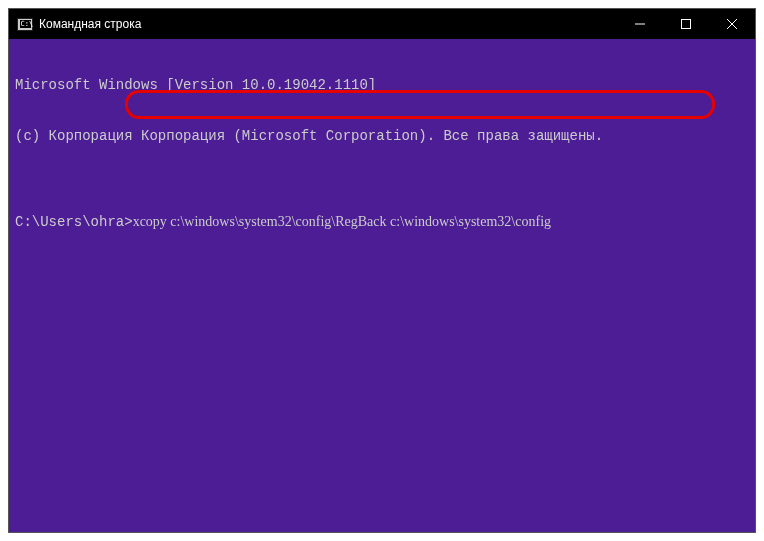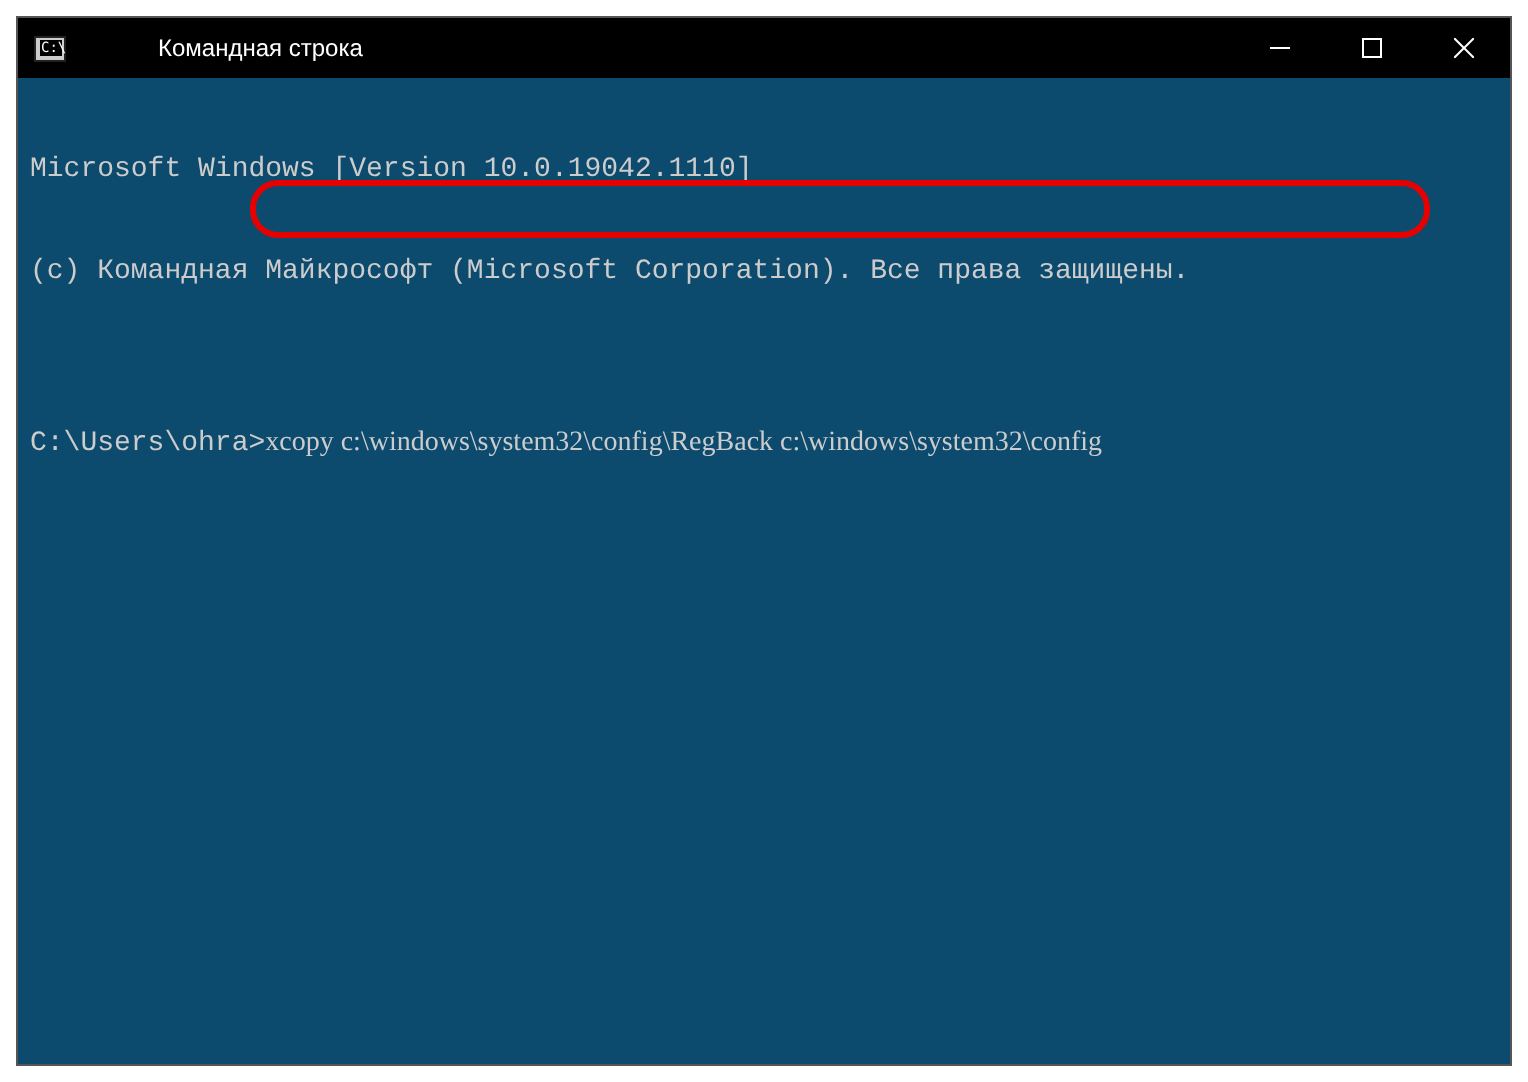--- a/index.html
+++ b/index.html
@@ -45,34 +45,34 @@
     width: 11px;
     height: 8px;
     background: #000;
     color: #fff;
     font-size: 7px;
     line-height: 8px;
     text-align: left;
     padding-left: 1px;
     font-family: Consolas, monospace;
   }
-  .titlebar-title { flex: 1; margin-left: 40px; }
+  .titlebar-title { flex: 1; }
   .window-controls { display: flex; height: 100%; }
   .win-btn {
     width: 46px;
     height: 100%;
     display: flex;
     align-items: center;
     justify-content: center;
     color: #fff;
   }
   .win-btn svg { width: 10px; height: 10px; }
   .terminal {
     flex: 1;
-    background: #0c4a6e;
+    background: #4c1d95;
     color: #cccccc;
     font-size: 14px;
     line-height: 17px;
     padding: 4px 6px;
     white-space: pre;
     position: relative;
     font-family: Consolas, 'Courier New', monospace;
   }
   .terminal-line { display: block; }
   .highlight-box {
@@ -107,18 +107,18 @@
       <div class="win-btn">
         <svg viewBox="0 0 10 10">
             <line x1="0" y1="0" x2="10" y2="10" stroke="#fff" stroke-width="1"></line>
             <line x1="10" y1="0" x2="0" y2="10" stroke="#fff" stroke-width="1"></line>
           </svg>
       </div>
     </div>
   </div>
   <div class="terminal">
     <span class="terminal-line">Microsoft Windows [Version 10.0.19042.1110]</span>
-    <span class="terminal-line">(c) Командная Майкрософт (Microsoft Corporation). Все права защищены.</span>
+    <span class="terminal-line">(c) Корпорация Корпорация (Microsoft Corporation). Все права защищены.</span>
     <span class="terminal-line"></span>
     <span class="terminal-line"><span class="prompt-line">C:\Users\ohra&gt;</span><span class="command-text">xcopy c:\windows\system32\config\RegBack c:\windows\system32\config</span></span>
     <div class="highlight-box" id="hl" style="top: 51px; left: 116px; width: 590px; height: 29px;"></div>
   </div>
 </div>
 
 </body></html>

